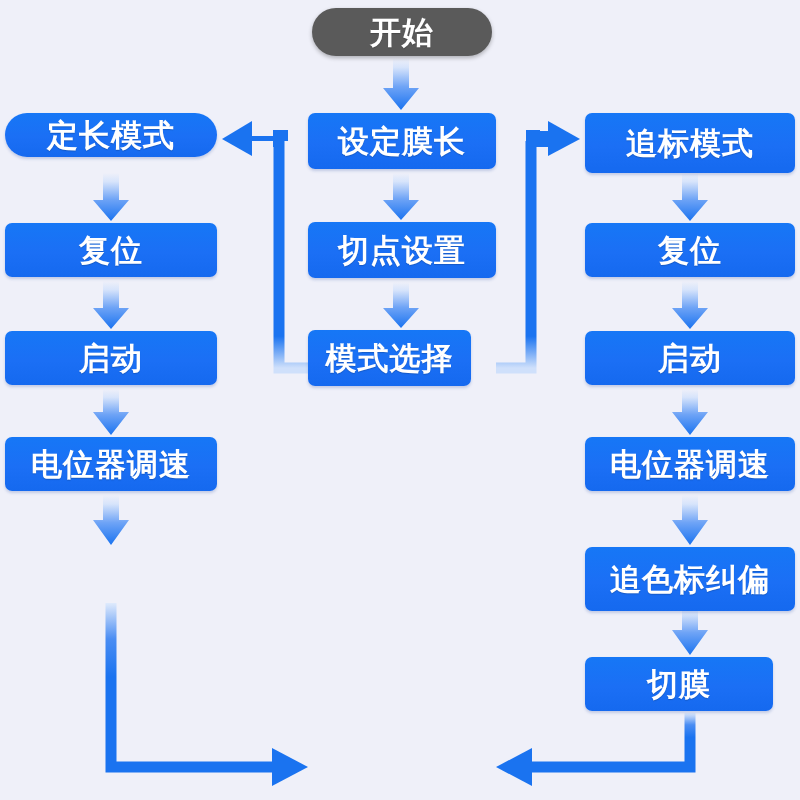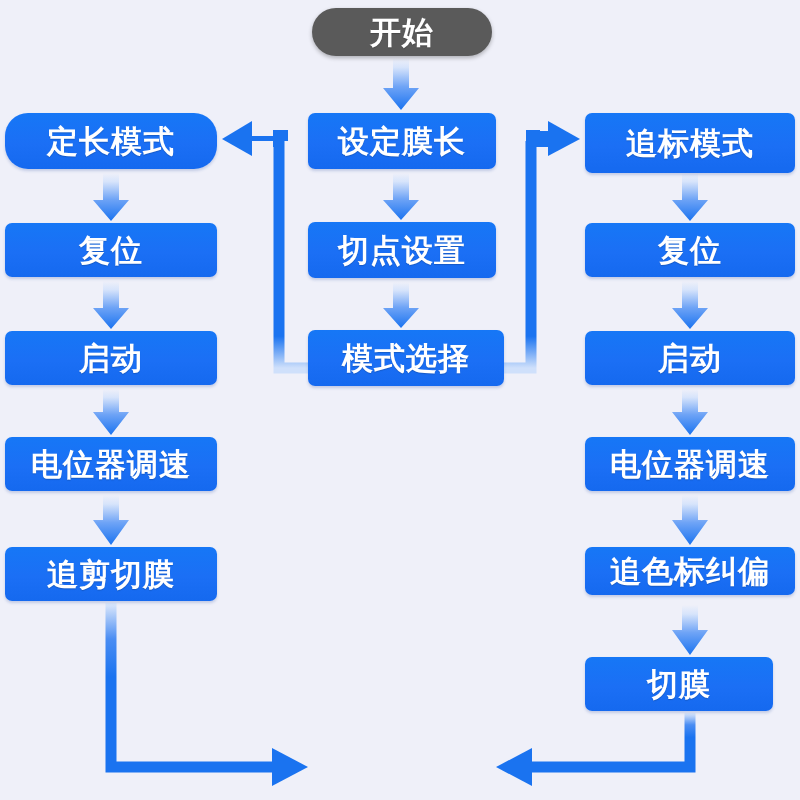--- a/index.html
+++ b/index.html
@@ -57,33 +57,33 @@
   .node .label {
     display: block;
     line-height: 1;
   }
   
   #n-start      { left: 312px; top:   8px; width: 180px; height: 48px; }
   #n-end        { left: 312px; top: 742px; width: 180px; height: 48px; }
 
   #n-setlen     { left: 308px; top: 113px; width: 188px; height: 56px; }
   #n-cutpoint   { left: 308px; top: 222px; width: 188px; height: 56px; }
-  #n-modesel    { left: 308px; top: 330px; width: 196px; height: 56px; }
-
-  #n-l-mode     { left:   5px; top: 113px; width: 212px; height: 56px; border-radius: 23px; }
+  #n-modesel    { left: 308px; top: 330px; width: 163px; height: 56px; }
+
+  #n-l-mode     { left:   5px; top: 113px; width: 212px; height: 44px; border-radius: 23px; }
   #n-l-reset    { left:   5px; top: 223px; width: 212px; height: 54px; }
   #n-l-start    { left:   5px; top: 331px; width: 212px; height: 54px; }
   #n-l-speed    { left:   5px; top: 437px; width: 212px; height: 54px; }
   #n-l-cut      { left:   5px; top: 547px; width: 212px; height: 54px; }
 
   #n-r-mode     { left: 585px; top: 113px; width: 210px; height: 60px; }
   #n-r-reset    { left: 585px; top: 223px; width: 210px; height: 54px; }
   #n-r-start    { left: 585px; top: 331px; width: 210px; height: 54px; }
   #n-r-speed    { left: 585px; top: 437px; width: 210px; height: 54px; }
-  #n-r-track    { left: 585px; top: 547px; width: 210px; height: 48px; }
+  #n-r-track    { left: 585px; top: 547px; width: 210px; height: 64px; }
   #n-r-cut      { left: 585px; top: 657px; width: 188px; height: 54px; }
 </style>
 </head>
 <body>
 
 <div id="stage">
 
   <svg id="connectors" viewBox="0 0 800 800">
     <defs>
       <linearGradient id="gradDown" x1="0" y1="0" x2="0" y2="1">
@@ -199,23 +199,20 @@
   </div>
   <div class="node process" id="n-l-reset">
     <span class="label">复位</span>
   </div>
   <div class="node process" id="n-l-start">
     <span class="label">启动</span>
   </div>
   <div class="node process" id="n-l-speed">
     <span class="label">电位器调速</span>
   </div>
-  <div class="node process" id="n-l-cut">
-    <span class="label">追剪切膜</span>
-  </div>
 
   <div class="node process" id="n-r-mode">
     <span class="label">追标模式</span>
   </div>
   <div class="node process" id="n-r-reset">
     <span class="label">复位</span>
   </div>
   <div class="node process" id="n-r-start">
     <span class="label">启动</span>
   </div>

